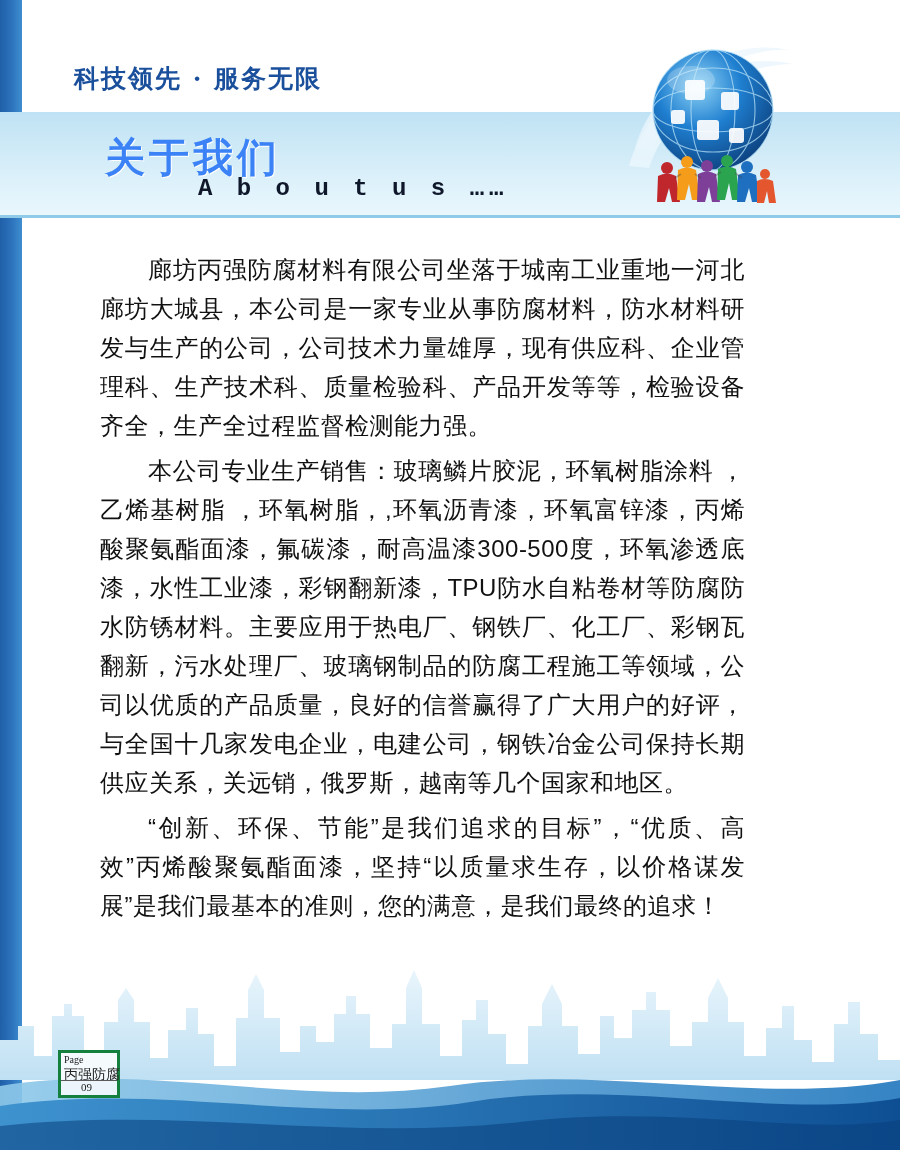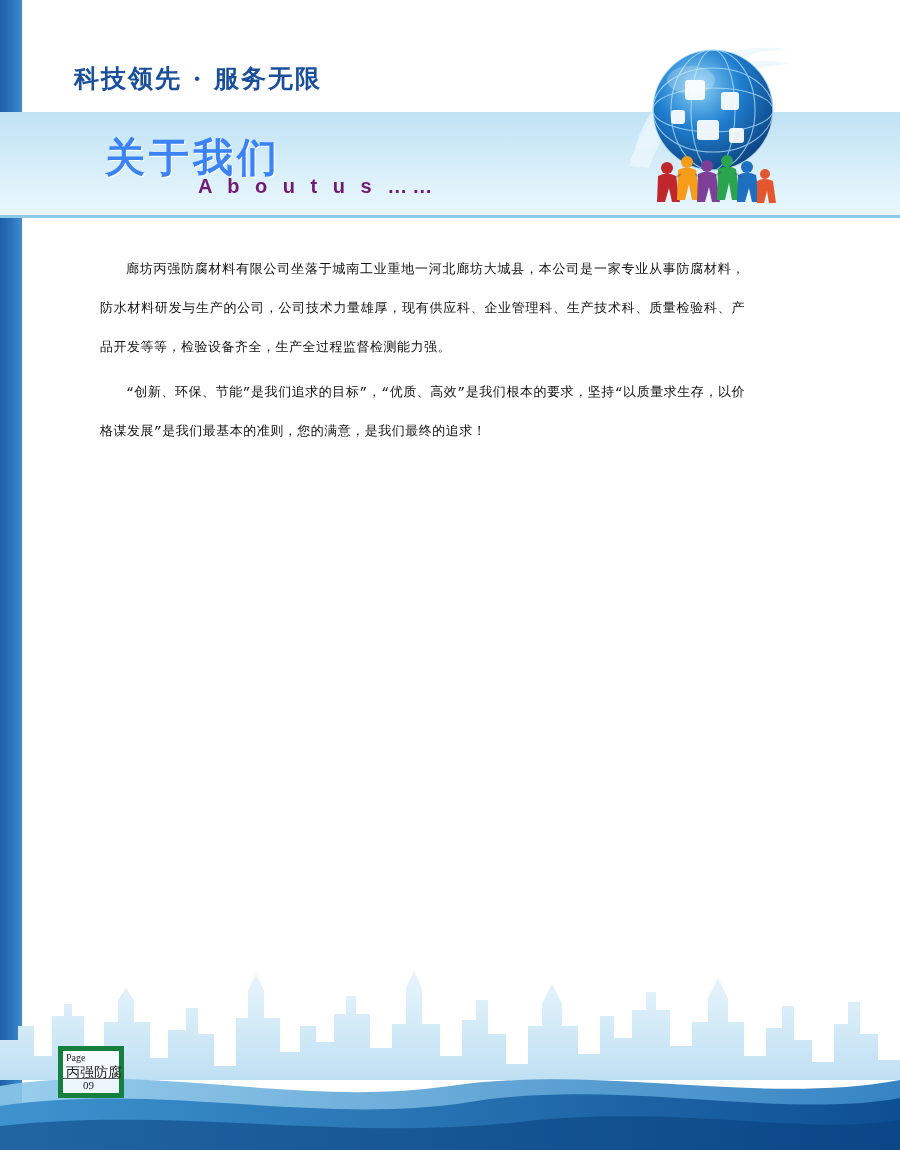--- a/index.html
+++ b/index.html
@@ -86,24 +86,24 @@
     font-weight: bold;
     color: #3b82f6;
     letter-spacing: 4px;
     text-shadow: 1px 1px 0 #ffffff;
     white-space: nowrap;
   }
   .title-en {
     position: absolute;
     left: 198px;
     top: 175px;
-    font-family: Liberation Sans, sans-serif;
-    font-size: 20px;
+    font-family: Liberation Mono, monospace;
+    font-size: 24px;
     font-weight: bold;
-    color: #701a75;
+    color: #0f172a;
     letter-spacing: 5px;
     white-space: nowrap;
   }
 
   
   .globe-wrap {
     position: absolute;
     left: 625px;
     top: 28px;
     width: 175px;
@@ -111,22 +111,22 @@
   }
 
   
   .content {
     position: absolute;
     left: 100px;
     top: 250px;
     width: 645px;
   }
   .para {
-    font-family: Liberation Mono, monospace;
-    font-size: 13px;
+    font-family: Liberation Sans, sans-serif;
+    font-size: 24px;
     line-height: 39px;
     color: #111111;
     text-align: justify;
     text-justify: inter-ideograph;
     text-indent: 2em;
     margin: 0 0 6px 0;
     letter-spacing: 0.5px;
   }
 
   
@@ -138,21 +138,21 @@
     height: 220px;
   }
 
   
   .page-box {
     position: absolute;
     left: 58px;
     bottom: 52px;
     width: 56px;
     height: 42px;
-    border: 5px solid #15803d;
+    border: 3px solid #15803d;
     background: rgba(255,255,255,0.82);
     font-family: "Liberation Serif", serif;
     color: #222222;
   }
   .page-box .pg-label {
     position: absolute;
     left: 3px;
     top: 1px;
     font-size: 10px;
   }
@@ -265,21 +265,22 @@
             <path d="M70,146 L76,150"></path>
           <path d="M90,148 L96,144"></path>
             <path d="M110,145 L117,150"></path>
         </g>
       </g>
     </svg>
   </div>
 
   <div class="content">
     <p class="para">廊坊丙强防腐材料有限公司坐落于城南工业重地一河北廊坊大城县，本公司是一家专业从事防腐材料，防水材料研发与生产的公司，公司技术力量雄厚，现有供应科、企业管理科、生产技术科、质量检验科、产品开发等等，检验设备齐全，生产全过程监督检测能力强。</p>
-    <p class="para">“创新、环保、节能”是我们追求的目标”，“优质、高效”是我们根本的要求，坚持“以质量求生存，以价格谋发展”是我们最基本的准则，您的满意，是我们最终的追求！</p>
+    <p class="para">本公司专业生产销售：玻璃鳞片胶泥，环氧树脂涂料 ，乙烯基树脂 ，环氧树脂，,环氧沥青漆，环氧富锌漆，丙烯酸聚氨酯面漆，氟碳漆，耐高温漆300-500度，环氧渗透底漆，水性工业漆，彩钢翻新漆，TPU防水自粘卷材等防腐防水防锈材料。主要应用于热电厂、钢铁厂、化工厂、彩钢瓦翻新，污水处理厂、玻璃钢制品的防腐工程施工等领域，公司以优质的产品质量，良好的信誉赢得了广大用户的好评，与全国十几家发电企业，电建公司，钢铁冶金公司保持长期供应关系，关远销，俄罗斯，越南等几个国家和地区。</p>
+    <p class="para">“创新、环保、节能”是我们追求的目标”，“优质、高效”丙烯酸聚氨酯面漆，坚持“以质量求生存，以价格谋发展”是我们最基本的准则，您的满意，是我们最终的追求！</p>
   </div>
 
   <div class="skyline">
     <svg width="900" height="220" viewBox="0 0 900 220" xmlns="http://www.w3.org/2000/svg">
       <defs>
         <linearGradient id="skyFill" x1="0" y1="0" x2="0" y2="1">
           <stop offset="0%" stop-color="#e9f5fc"></stop>
           <stop offset="100%" stop-color="#bfe0f3"></stop>
         </linearGradient>
         <linearGradient id="waveA" x1="0" y1="0" x2="1" y2="0">

